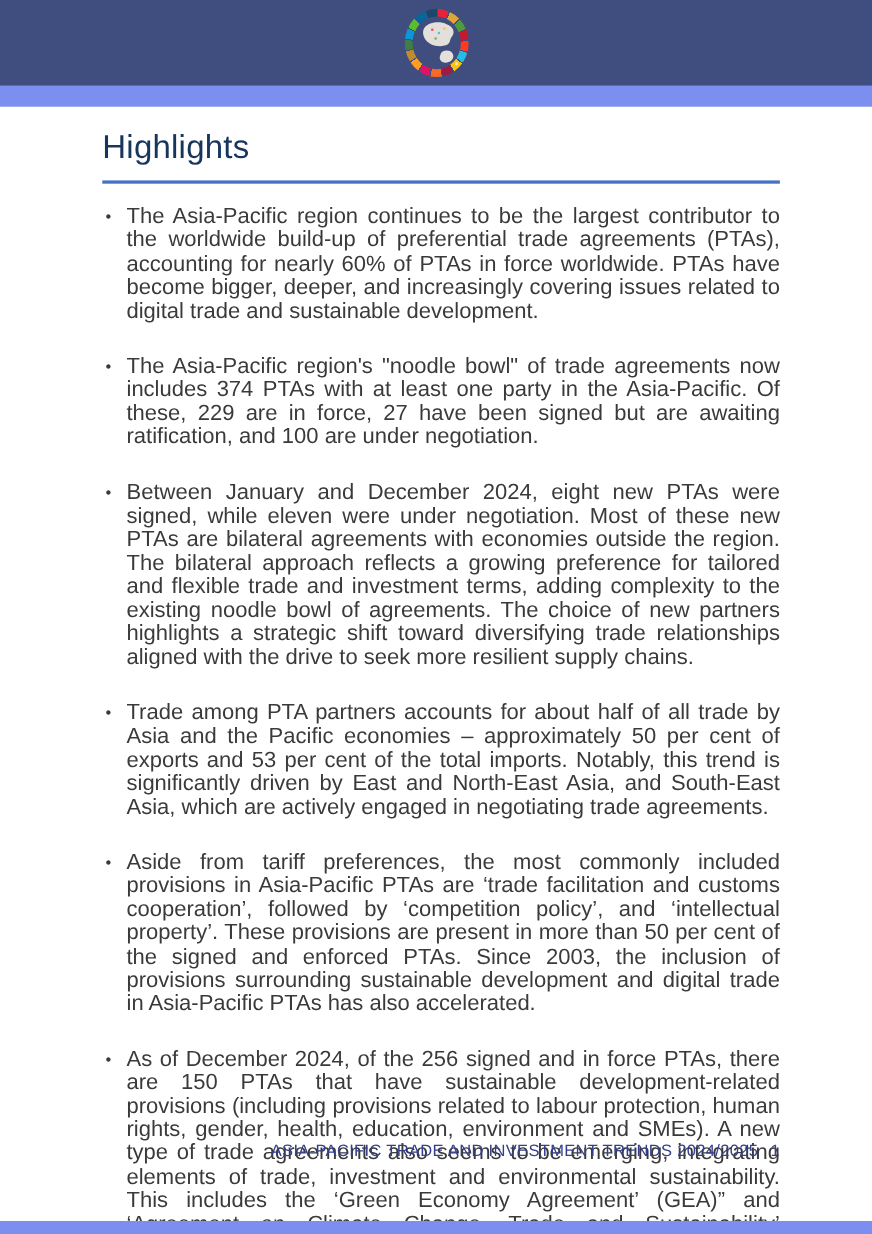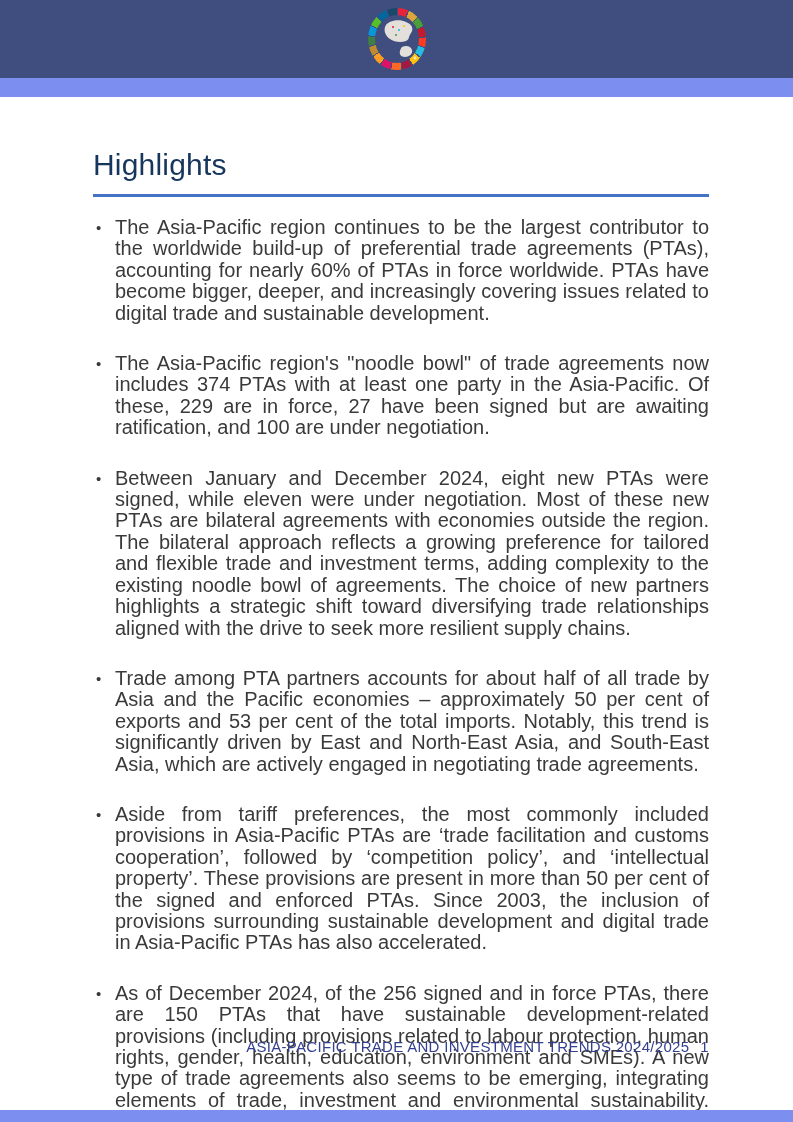--- a/index.html
+++ b/index.html
@@ -50,21 +50,21 @@
   .logo-map{
     position:absolute;
     left:12px;top:9px;
     width:40px;height:46px;
   }
   
   main{
     padding:0 84px 0 93px;
   }
   h1.page-title{
-    margin-top:50px;
+    margin-top:20px;
     font-size:30px;
     font-weight:normal;
     letter-spacing:.2px;
     color:var(--title);
     line-height:1.2;
   }
   .title-rule{
     border:none;
     border-top:3px solid var(--rule);
     margin-top:11px;

